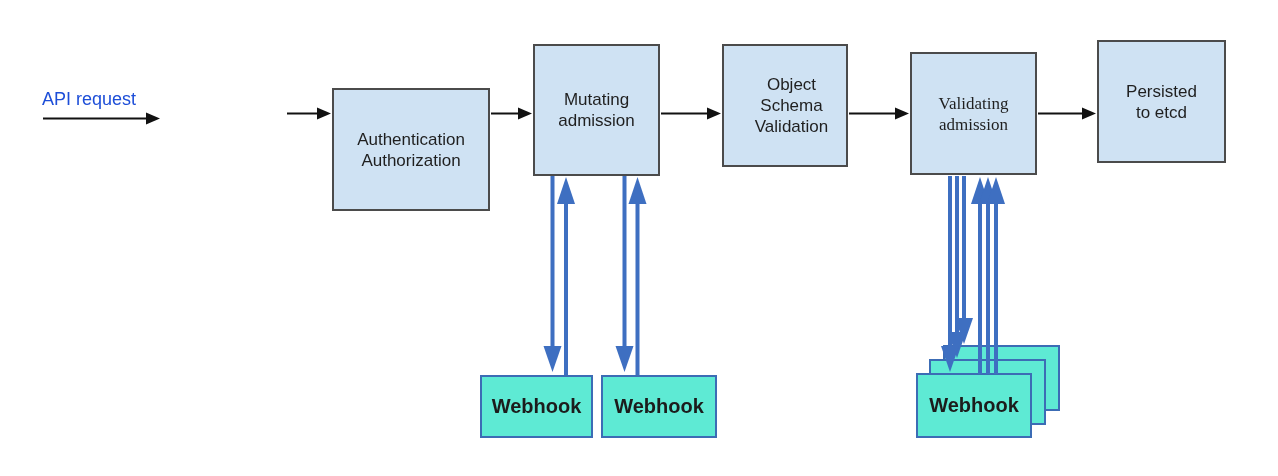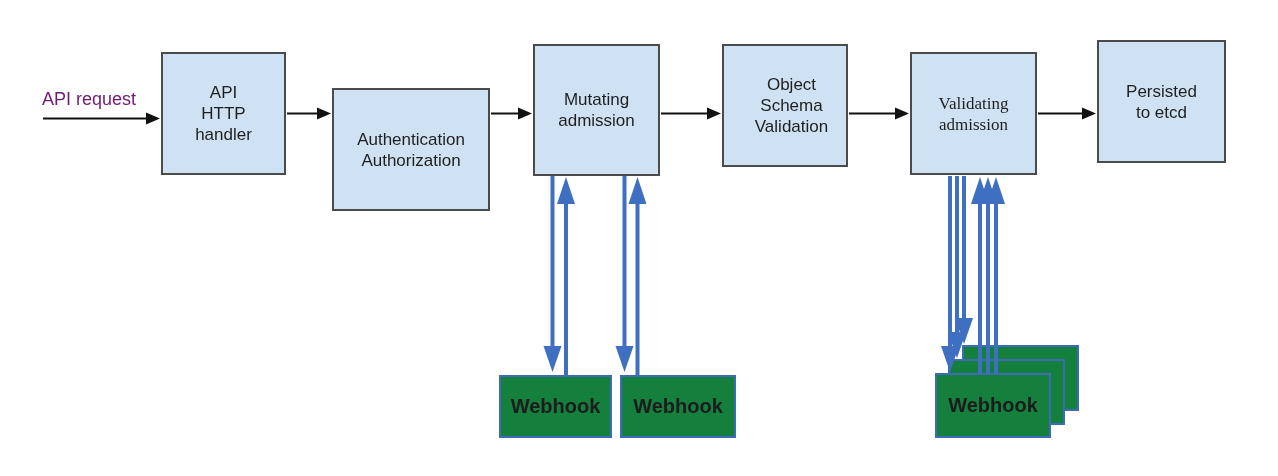--- a/index.html
+++ b/index.html
@@ -23,58 +23,54 @@
     justify-content: center;
     text-align: center;
     font-size: 17px;
     line-height: 21px;
     color: #1f1f1f;
     white-space: pre-line;
   }
 
   .webhook {
     position: absolute;
-    background: #15803d;
+    background: #5eead4;
     border: 2px solid #3c6cb5;
     box-sizing: border-box;
     display: flex;
     align-items: center;
     justify-content: center;
     text-align: center;
     font-size: 20px;
     font-weight: 700;
     color: #1c1c1c;
-    margin-left: 19px;
   }
 
   .request-label {
     position: absolute;
     left: 42px;
     top: 89px;
     font-size: 18px;
-    color: #701a75;
+    color: #1d4ed8;
     white-space: nowrap;
   }
 
   .arrow-layer {
     position: absolute;
     left: 0; top: 0;
     width: 1278px;
     height: 476px;
     pointer-events: none;
   }
 </style>
 </head>
 <body>
 
 <div class="canvas">
 
-  <div class="node" style="left:161px; top:52px; width:125px; height:123px;">API
-HTTP
-handler</div>
 
   <div class="node" style="left:332px; top:52px; width:158px; height:123px;margin-top:36px;">Authentication
 Authorization</div>
 
   <div class="node" style="left:533px; top:44px; width:127px; height:132px;">Mutating
 admission</div>
 
   <div class="node" style="left:722px; top:44px; width:126px; height:123px;padding-left:13px;">Object
 Schema
 Validation</div>

